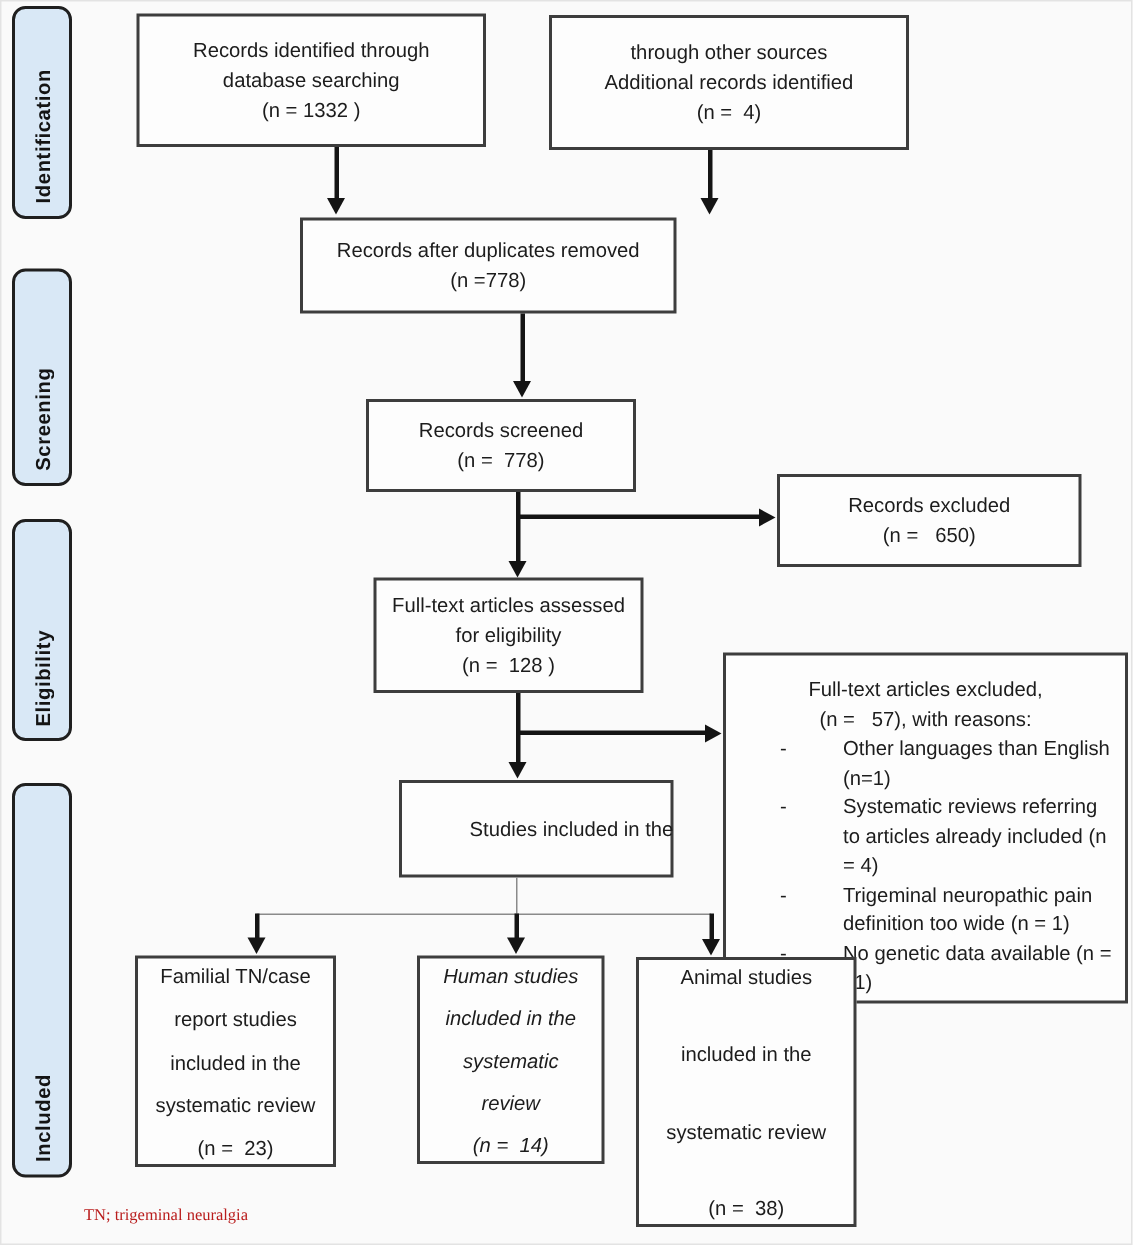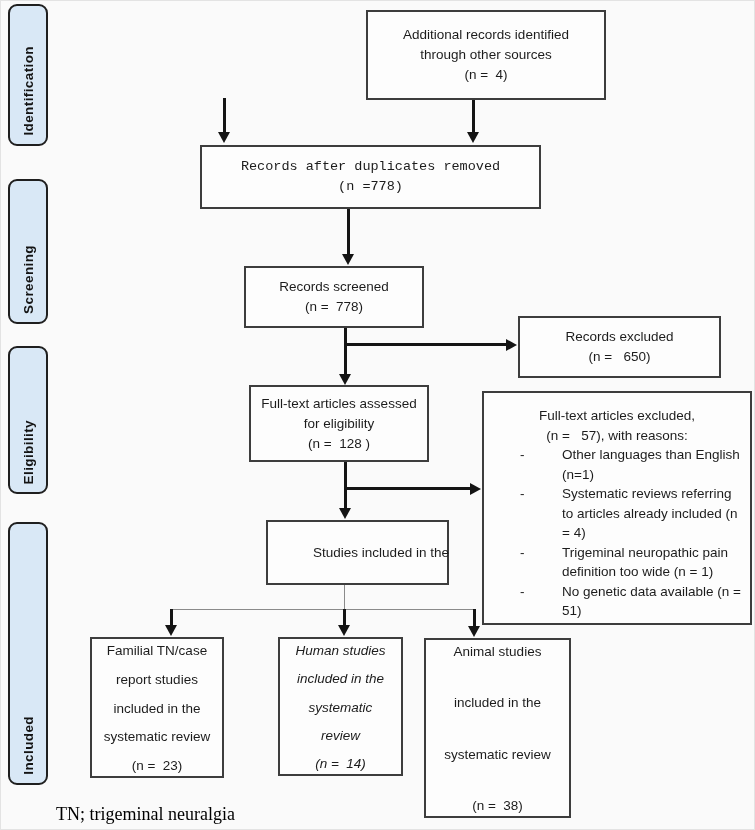--- a/index.html
+++ b/index.html
@@ -33,20 +33,21 @@
   }
   .box .line{white-space:pre;}
   .box.top-align{justify-content:space-between;padding-top:2px;}
   
   .box.reasons-box{
     justify-content:flex-start;
     padding-top:13px;
     line-height:19.5px;
     align-items:stretch;
     text-align:center;
+    margin-top:44px;
   }
   .reasons{
     text-align:left;
     padding:0 4px 0 36px;
   }
   .reason{display:flex;}
   .reason-marker{width:42px;flex:none;}
   .reason-text{flex:1;}
   
   .stage{
@@ -84,49 +85,54 @@
   .arr-right{
     position:absolute;width:0;height:0;
     border-top:6px solid transparent;
     border-bottom:6px solid transparent;
     border-left:11px solid #141414;
   }
   .footnote{
     position:absolute;
     left:55px;top:803px;
     font-family:"Liberation Serif", serif;
-    font-size:18px;
-    color:#000000;
+    font-size:11px;
+    color:#b91c1c;
   }
 </style>
 </head>
 <body>
 
 <div class="canvas">
 
   <div class="stage" style="left:7px;top:3px;width:40px;height:142px;">
     <span class="stage-label">Identification</span>
   </div>
   <div class="stage" style="left:7px;top:178px;width:40px;height:145px;">
     <span class="stage-label">Screening</span>
   </div>
   <div class="stage" style="left:7px;top:345px;width:40px;height:148px;">
     <span class="stage-label">Eligibility</span>
   </div>
   <div class="stage" style="left:7px;top:521px;width:40px;height:263px;">
     <span class="stage-label">Included</span>
   </div>
 
+  <div class="box" style="left:90px;top:8px;width:233px;height:89px;">
+    <div class="line">Records identified through</div>
+    <div class="line">database searching</div>
+    <div class="line">(n = 1332 )</div>
+  </div>
   <div class="box" style="left:365px;top:9px;width:240px;height:90px;">
+    <div class="line">through other sources</div>
     <div class="line">Additional records identified</div>
-    <div class="line">through other sources</div>
     <div class="line">(n =  4)</div>
   </div>
 
-  <div class="box" style="left:199px;top:144px;width:341px;height:64px;font-family:Liberation Mono, monospace;">
+  <div class="box" style="left:199px;top:144px;width:251px;height:64px;">
     <div class="line">Records after duplicates removed</div>
     <div class="line">(n =778)</div>
   </div>
 
   <div class="box" style="left:243px;top:265px;width:180px;height:62px;">
     <div class="line">Records screened</div>
     <div class="line">(n =  778)</div>
   </div>
 
   <div class="box" style="left:517px;top:315px;width:203px;height:62px;">

